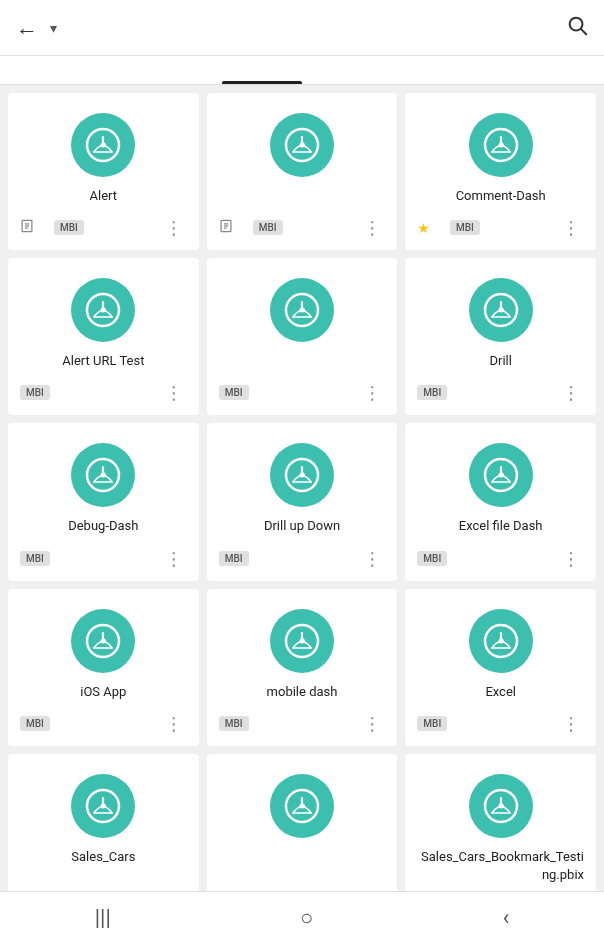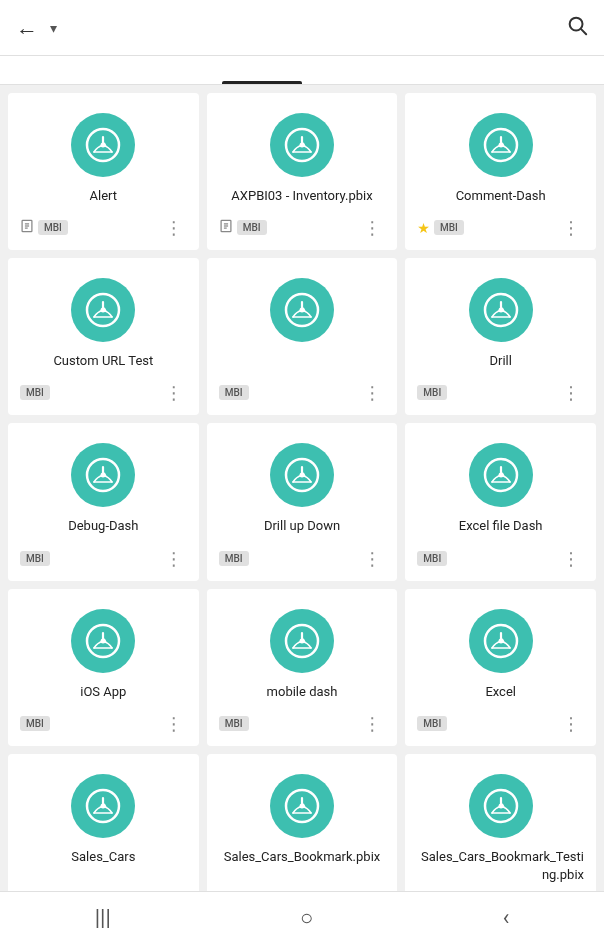--- a/index.html
+++ b/index.html
@@ -119,21 +119,21 @@
       width: 100%;
       display: flex;
       align-items: center;
       justify-content: space-between;
       margin-top: auto;
     }
 
     .badge-row {
       display: flex;
       align-items: center;
-      gap: 4px;
+      gap: 20px;
     }
 
     .badge {
       background: #e0e0e0;
       color: #555;
       font-size: 10px;
       padding: 2px 6px;
       border-radius: 3px;
       font-weight: 500;
     }
@@ -232,21 +232,20 @@
       <svg viewBox="0 0 36 36" fill="none" xmlns="http://www.w3.org/2000/svg">
     <circle cx="18" cy="18" r="16" stroke="white" stroke-width="2.5" fill="none"></circle>
     <circle cx="18" cy="18" r="2.5" fill="white"></circle>
     <path d="M18 15.5 L18 10" stroke="white" stroke-width="2.2" stroke-linecap="round"></path>
     <path d="M18 15.5 Q20 17 20.5 19" stroke="white" stroke-width="1.8" stroke-linecap="round" fill="none"></path>
     <path d="M9 25 Q12 20 18 18" stroke="white" stroke-width="1.6" stroke-linecap="round" fill="none"></path>
     <path d="M27 25 Q24 20 18 18" stroke="white" stroke-width="1.6" stroke-linecap="round" fill="none"></path>
     <path d="M9 25 L27 25" stroke="white" stroke-width="1.6" stroke-linecap="round"></path>
   </svg>
     </div>
-    <div class="card-title">AXPBI03 - Inventory.pbix</div>
     <div class="card-footer">
       <div class="badge-row">
         <span class="report-icon">
       <svg width="14" height="14" viewBox="0 0 20 20" fill="none" stroke="#888" stroke-width="1.8">
         <rect x="3" y="2" width="14" height="16" rx="1" stroke="#888"></rect>
         <line x1="7" y1="7" x2="13" y2="7" stroke="#888"></line>
         <line x1="7" y1="10" x2="13" y2="10" stroke="#888"></line>
         <line x1="7" y1="13" x2="11" y2="13" stroke="#888"></line>
       </svg>
     </span>
@@ -281,21 +280,21 @@
       <svg viewBox="0 0 36 36" fill="none" xmlns="http://www.w3.org/2000/svg">
     <circle cx="18" cy="18" r="16" stroke="white" stroke-width="2.5" fill="none"></circle>
     <circle cx="18" cy="18" r="2.5" fill="white"></circle>
     <path d="M18 15.5 L18 10" stroke="white" stroke-width="2.2" stroke-linecap="round"></path>
     <path d="M18 15.5 Q20 17 20.5 19" stroke="white" stroke-width="1.8" stroke-linecap="round" fill="none"></path>
     <path d="M9 25 Q12 20 18 18" stroke="white" stroke-width="1.6" stroke-linecap="round" fill="none"></path>
     <path d="M27 25 Q24 20 18 18" stroke="white" stroke-width="1.6" stroke-linecap="round" fill="none"></path>
     <path d="M9 25 L27 25" stroke="white" stroke-width="1.6" stroke-linecap="round"></path>
   </svg>
     </div>
-    <div class="card-title">Custom URL Test</div>
+    <div class="card-title">Alert URL Test</div>
     <div class="card-footer">
       <div class="badge-row">
         <span class="badge">MBI</span>
       </div>
       <span class="more-btn">⋮</span>
     </div>
   </div>
     <div class="card">
     <div class="card-icon">
       <svg viewBox="0 0 36 36" fill="none" xmlns="http://www.w3.org/2000/svg">
@@ -480,21 +479,20 @@
       <svg viewBox="0 0 36 36" fill="none" xmlns="http://www.w3.org/2000/svg">
     <circle cx="18" cy="18" r="16" stroke="white" stroke-width="2.5" fill="none"></circle>
     <circle cx="18" cy="18" r="2.5" fill="white"></circle>
     <path d="M18 15.5 L18 10" stroke="white" stroke-width="2.2" stroke-linecap="round"></path>
     <path d="M18 15.5 Q20 17 20.5 19" stroke="white" stroke-width="1.8" stroke-linecap="round" fill="none"></path>
     <path d="M9 25 Q12 20 18 18" stroke="white" stroke-width="1.6" stroke-linecap="round" fill="none"></path>
     <path d="M27 25 Q24 20 18 18" stroke="white" stroke-width="1.6" stroke-linecap="round" fill="none"></path>
     <path d="M9 25 L27 25" stroke="white" stroke-width="1.6" stroke-linecap="round"></path>
   </svg>
     </div>
-    <div class="card-title">Sales_Cars_Bookmark.pbix</div>
     <div class="card-footer">
       <div class="badge-row">
         <span class="badge">MBI</span>
       </div>
       <span class="more-btn">⋮</span>
     </div>
   </div>
     <div class="card">
     <div class="card-icon">
       <svg viewBox="0 0 36 36" fill="none" xmlns="http://www.w3.org/2000/svg">

